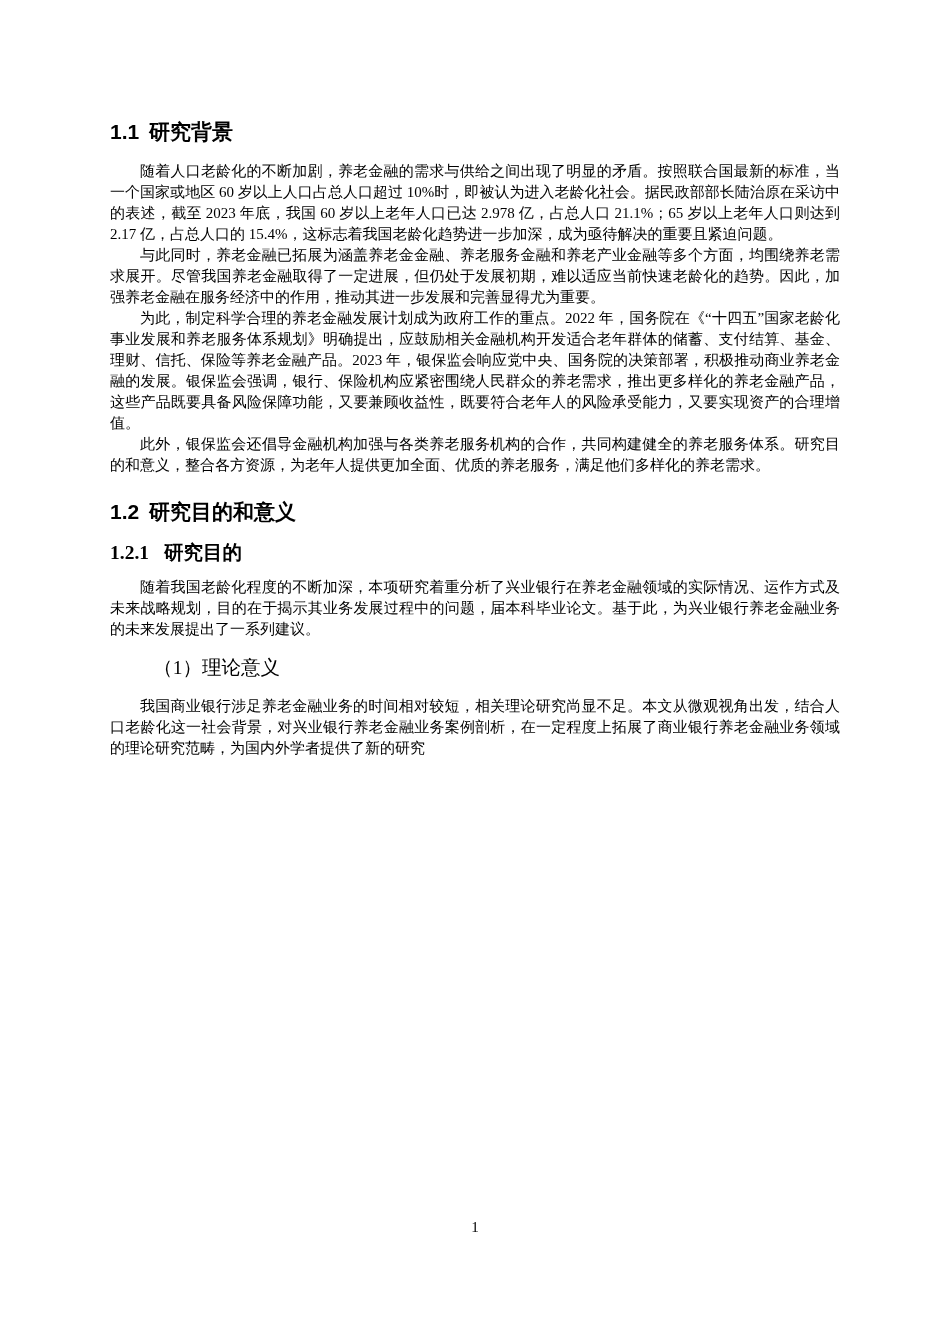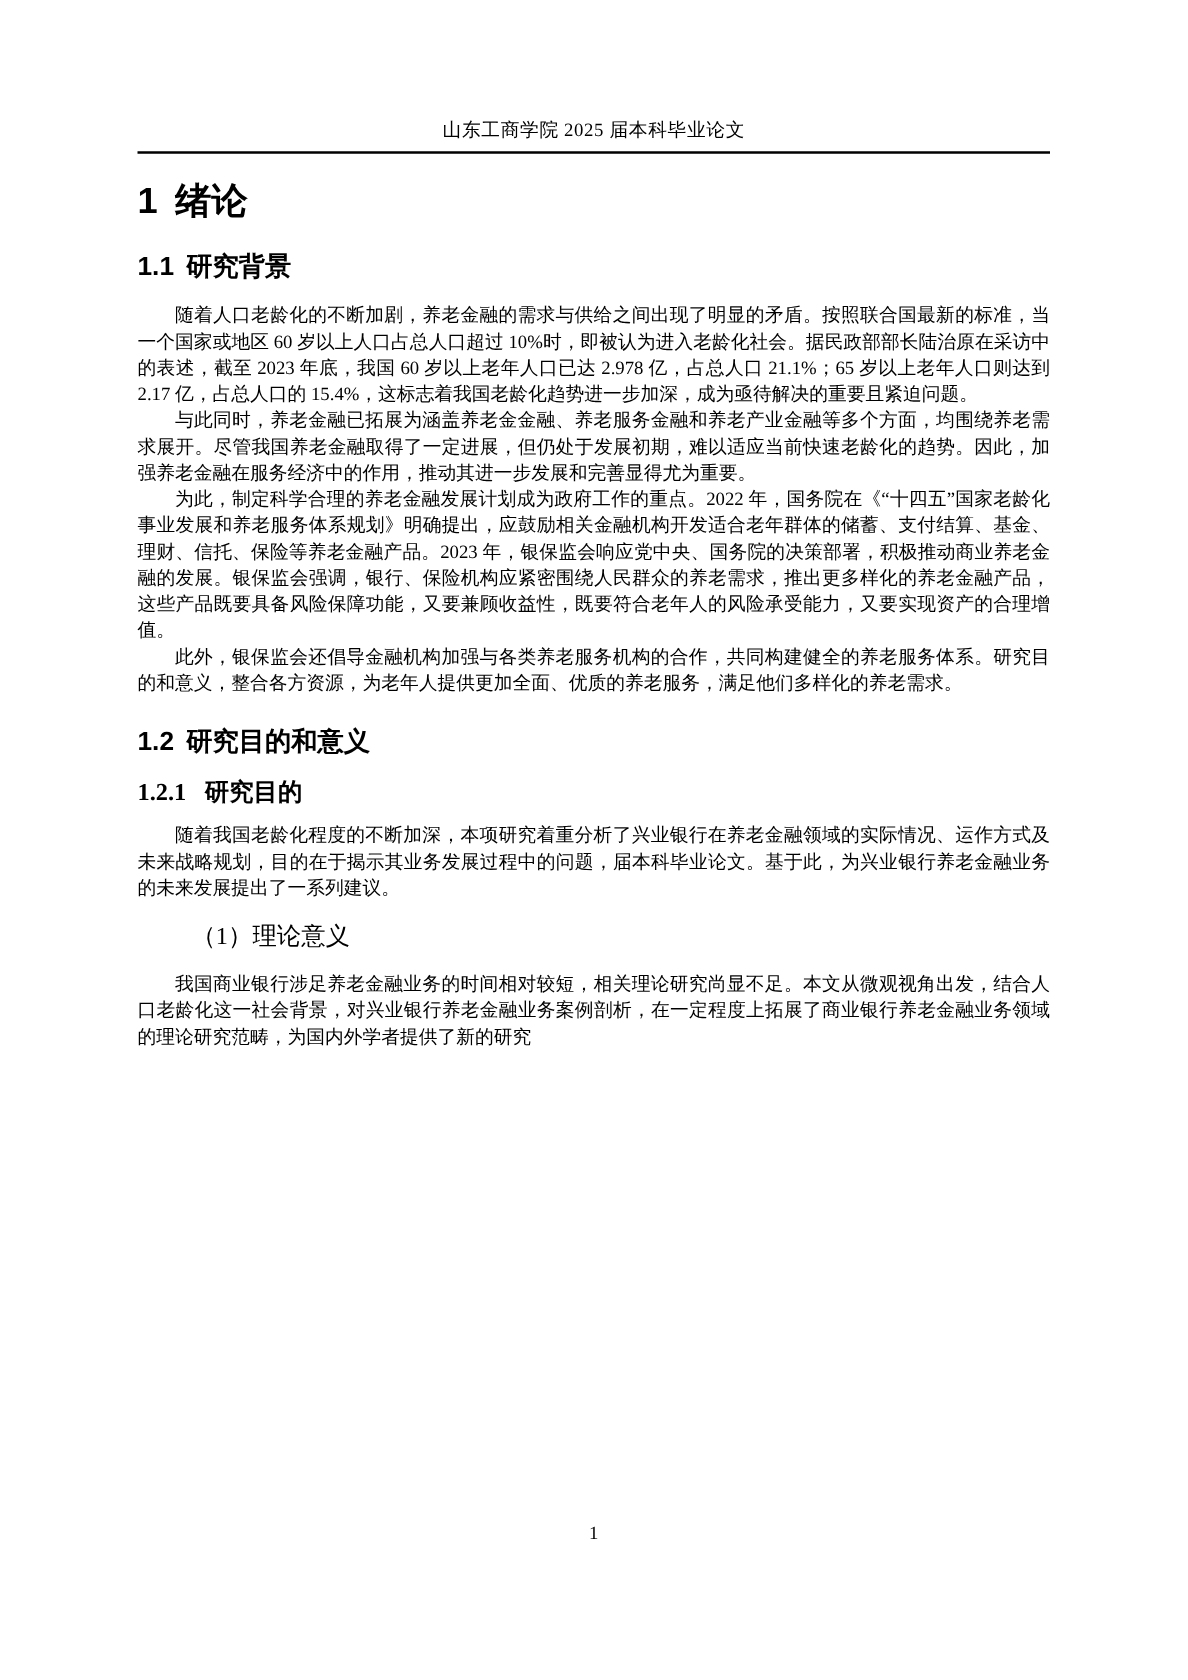--- a/index.html
+++ b/index.html
@@ -71,25 +71,21 @@
     width: 100%;
     text-align: center;
     font-size: 15px;
   }
 </style>
 </head>
 <body>
 
 <div class="page">
 
-  <div class="doc-header">
-    <span>山东工商学院 2025 届本科毕业论文</span>
-  </div>
 
-  <h1 class="h1">1 绪论</h1>
 
   <h2 class="h2">1.1 研究背景</h2>
 
   <p class="para">随着人口老龄化的不断加剧，养老金融的需求与供给之间出现了明显的矛盾。按照联合国最新的标准，当一个国家或地区 60 岁以上人口占总人口超过 10%时，即被认为进入老龄化社会。据民政部部长陆治原在采访中的表述，截至 2023 年底，我国 60 岁以上老年人口已达 2.978 亿，占总人口 21.1%；65 岁以上老年人口则达到 2.17 亿，占总人口的 15.4%，这标志着我国老龄化趋势进一步加深，成为亟待解决的重要且紧迫问题。</p>
   <p class="para">与此同时，养老金融已拓展为涵盖养老金金融、养老服务金融和养老产业金融等多个方面，均围绕养老需求展开。尽管我国养老金融取得了一定进展，但仍处于发展初期，难以适应当前快速老龄化的趋势。因此，加强养老金融在服务经济中的作用，推动其进一步发展和完善显得尤为重要。</p>
   <p class="para">为此，制定科学合理的养老金融发展计划成为政府工作的重点。2022 年，国务院在《“十四五”国家老龄化事业发展和养老服务体系规划》明确提出，应鼓励相关金融机构开发适合老年群体的储蓄、支付结算、基金、理财、信托、保险等养老金融产品。2023 年，银保监会响应党中央、国务院的决策部署，积极推动商业养老金融的发展。银保监会强调，银行、保险机构应紧密围绕人民群众的养老需求，推出更多样化的养老金融产品，这些产品既要具备风险保障功能，又要兼顾收益性，既要符合老年人的风险承受能力，又要实现资产的合理增值。</p>
   <p class="para">此外，银保监会还倡导金融机构加强与各类养老服务机构的合作，共同构建健全的养老服务体系。研究目的和意义，整合各方资源，为老年人提供更加全面、优质的养老服务，满足他们多样化的养老需求。</p>
 
   <h2 class="h2">1.2 研究目的和意义</h2>
 

